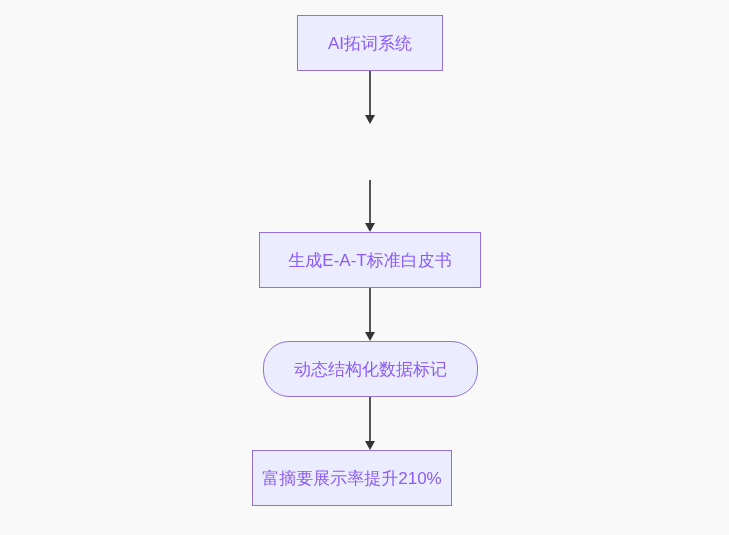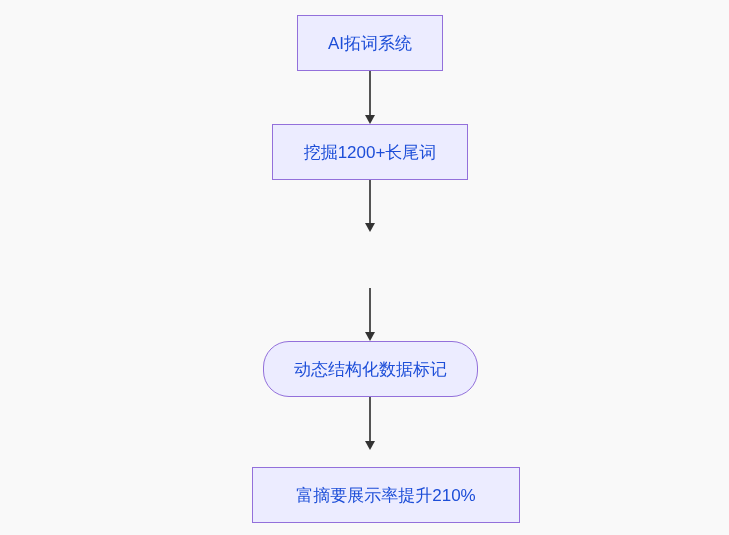--- a/index.html
+++ b/index.html
@@ -15,29 +15,29 @@
     background: #f9f9f9;
   }
   .node {
     position: absolute;
     height: 56px;
     background: #ececff;
     border: 1.5px solid #9370db;
     display: flex;
     align-items: center;
     justify-content: center;
-    color: #1d4ed8;
+    color: #8b5cf6;
     font-size: 17px;
     white-space: nowrap;
   }
   .node-1 { left: 297px; top: 15px;  width: 146px; }
   .node-2 { left: 272px; top: 124px; width: 196px; }
   .node-3 { left: 259px; top: 232px; width: 222px; }
   .node-4 { left: 263px; top: 341px; width: 215px; border-radius: 26px; }
-  .node-5 { left: 252px; top: 450px; width: 268px; margin-top: 17px; }
+  .node-5 { left: 252px; top: 450px; width: 200px; }
 
   .arrow {
     position: absolute;
     left: 364px;            
     width: 12px;
     display: flex;
     flex-direction: column;
     align-items: center;
   }
   .arrow-1 { top: 71px;  height: 53px; }
@@ -63,29 +63,29 @@
 
   <div class="node node-1">
     <span>AI拓词系统</span>
   </div>
 
   <div class="arrow arrow-1">
     <div class="line"></div>
     <div class="head"></div>
   </div>
 
-  <div class="node node-2">
-    <span>挖掘1200+长尾词</span>
-  </div>
 
   <div class="arrow arrow-2">
     <div class="line"></div>
     <div class="head"></div>
   </div>
 
+  <div class="node node-3">
+    <span>生成E-A-T标准白皮书</span>
+  </div>
 
   <div class="arrow arrow-3">
     <div class="line"></div>
     <div class="head"></div>
   </div>
 
   <div class="node node-4">
     <span>动态结构化数据标记</span>
   </div>
 

